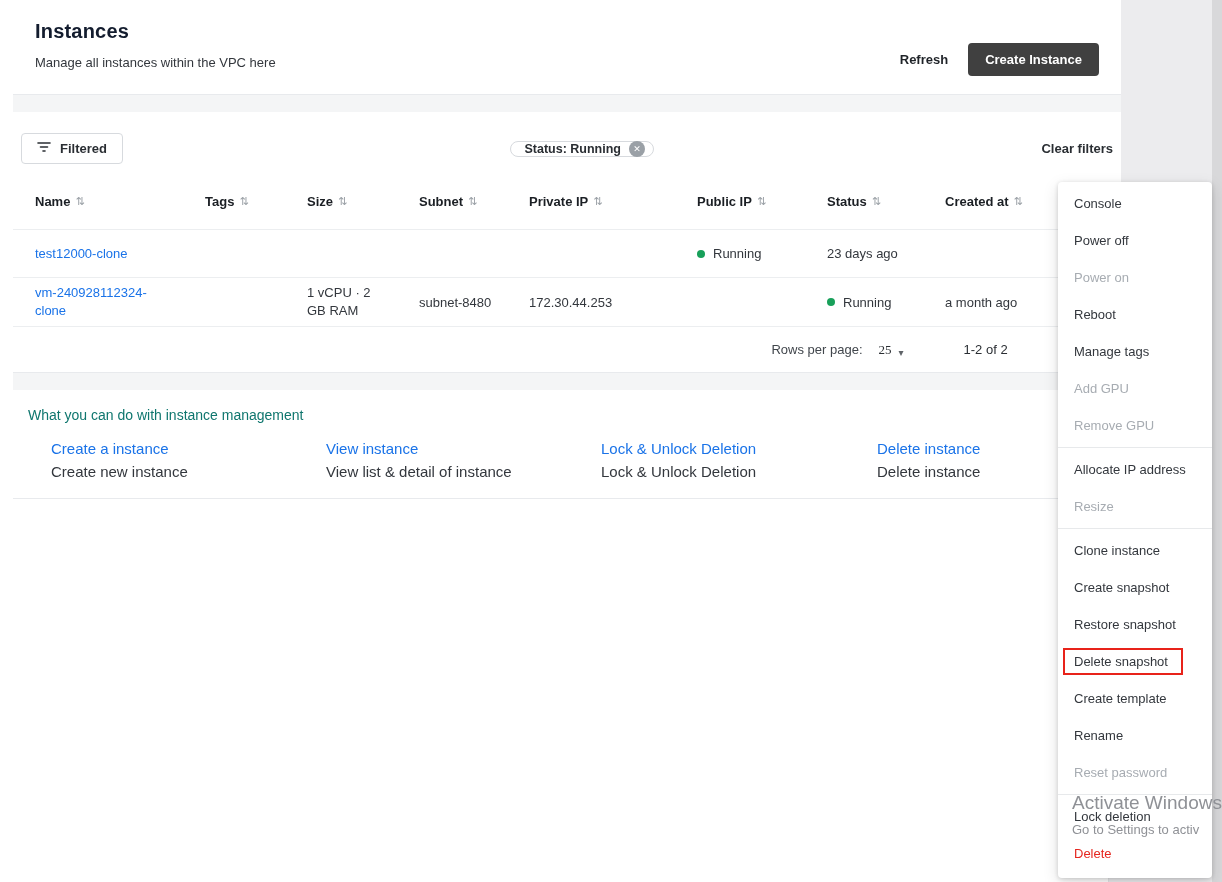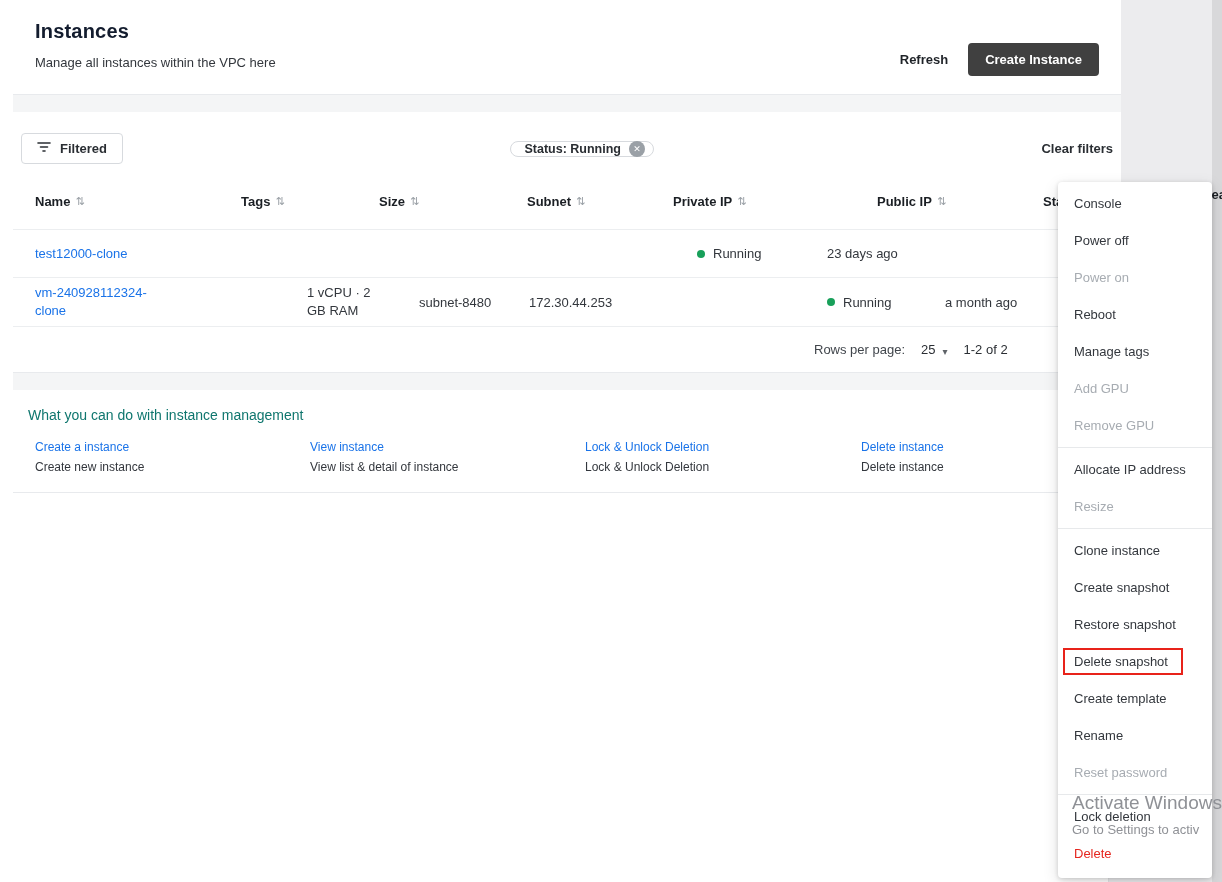--- a/index.html
+++ b/index.html
@@ -30,41 +30,41 @@
   
   .main-card { background:#fff; padding-top:21px; border-bottom:1px solid #e8eaed; }
   .filter-row { display:flex; align-items:center; gap:14px; padding:0 8px; height:31px;justify-content:space-between; }
   .filtered-btn { display:inline-flex; align-items:center; gap:9px; height:31px; padding:0 15px; background:#fff; border:1px solid #d7dade; border-radius:4px; font-family:inherit; font-size:13px; font-weight:bold; color:#2a2e33; cursor:pointer; }
   .filter-icon { display:inline-block; }
   .chip { display:inline-flex; align-items:center; gap:8px; height:16px; padding:0 8px 0 13px; border:1px solid #d7dade; border-radius:16px; font-size:12.5px; font-weight:bold; color:#2a2e33; cursor:default; }
   .chip-x { width:16px; height:16px; border-radius:50%; background:#9aa0a6; color:#fff; font-size:9px; line-height:16px; text-align:center; cursor:pointer; }
   .clear-filters { font-size:13px; font-weight:bold; color:#2a2e33; cursor:pointer; }
 
   .grid { display:grid; grid-template-columns:170px 102px 112px 110px 168px 130px 118px 1fr; padding-left:22px; align-items:center; }
-  .thead { height:55px; margin-top:10px; font-size:13px; font-weight:bold; color:#1b1f24;gap:36px; }
+  .thead { height:55px; margin-top:10px; font-size:13px; font-weight:bold; color:#1b1f24; }
   .th { display:flex; align-items:center; gap:5px; cursor:pointer; }
   .sort-icon { font-size:11px; color:#9aa0a6; font-weight:normal; }
   .trow { border-top:1px solid #eceef0; min-height:48px; font-size:13px; color:#33373d; }
   .trow > div { padding:6px 8px 6px 0; }
   .name-link { color:#1a73e8; text-decoration:none; display:inline-block; max-width:122px; line-height:18px; word-break:break-word; cursor:pointer; }
   .size-cell { max-width:80px; line-height:18px; }
   .status-cell { display:flex; align-items:center; gap:8px; }
   .status-dot { width:8px; height:8px; border-radius:50%; background:#18a05a; flex:0 0 auto; }
 
   .pagination { border-top:1px solid #eceef0; height:46px; display:flex; align-items:center; justify-content:flex-end; padding-right:14px; font-size:13px; color:#2a2e33; }
   .rpp-label { color:#41464c; margin-right:16px; }
-  .rpp-select { display:inline-flex; align-items:flex-end; gap:7px; margin-right:16px; cursor:pointer; }
+  .rpp-select { display:inline-flex; align-items:flex-end; gap:7px; margin-right:60px; cursor:pointer;font-family:Liberation Serif, serif; }
   .caret-down { font-size:10px; color:#5f6368; }
   .range { margin-right:42px; }
   .pg-btn { font-size:20px; color:#c4c8cc; padding:0 11px; cursor:default; line-height:1; }
 
   
   .help-card { background:#fff; padding:17px 0 18px 0; border-bottom:1px solid #e8eaed; }
   .help-title { font-size:14px; color:#0f766e; padding-left:15px; margin-bottom:17px; }
-  .help-grid { display:grid; grid-template-columns:275px 275px 276px 1fr; padding-left:22px; font-size:12px; }
+  .help-grid { display:grid; grid-template-columns:275px 275px 276px 1fr; padding-left:22px; font-size:15px;margin-left:16px; }
   .help-link { color:#1a73e8; margin-bottom:6px; cursor:pointer; }
   .help-desc { color:#33373d; }
 
   
   .context-menu { position:absolute; left:1058px; top:182px; width:154px; background:#fff; border-radius:4px; box-shadow:0 1px 4px rgba(0,0,0,.16), 0 5px 16px rgba(0,0,0,.13); padding:3px 0 6px 0; z-index:10; }
   .menu-item { height:37px; display:flex; align-items:center; padding:0 10px 0 16px; font-size:13px; color:#33373d; white-space:nowrap; cursor:pointer; }
   .menu-item.disabled { color:#a7acb2; cursor:default; }
   .menu-item.danger { color:#e5261f; }
   .menu-divider { height:1px; background:#e7e9eb; margin:3px 0; }
   .menu-item.boxed .box { display:inline-flex; align-items:center; border:2px solid #e8231a; padding:4px 13px 4px 9px; margin-left:-11px; }

